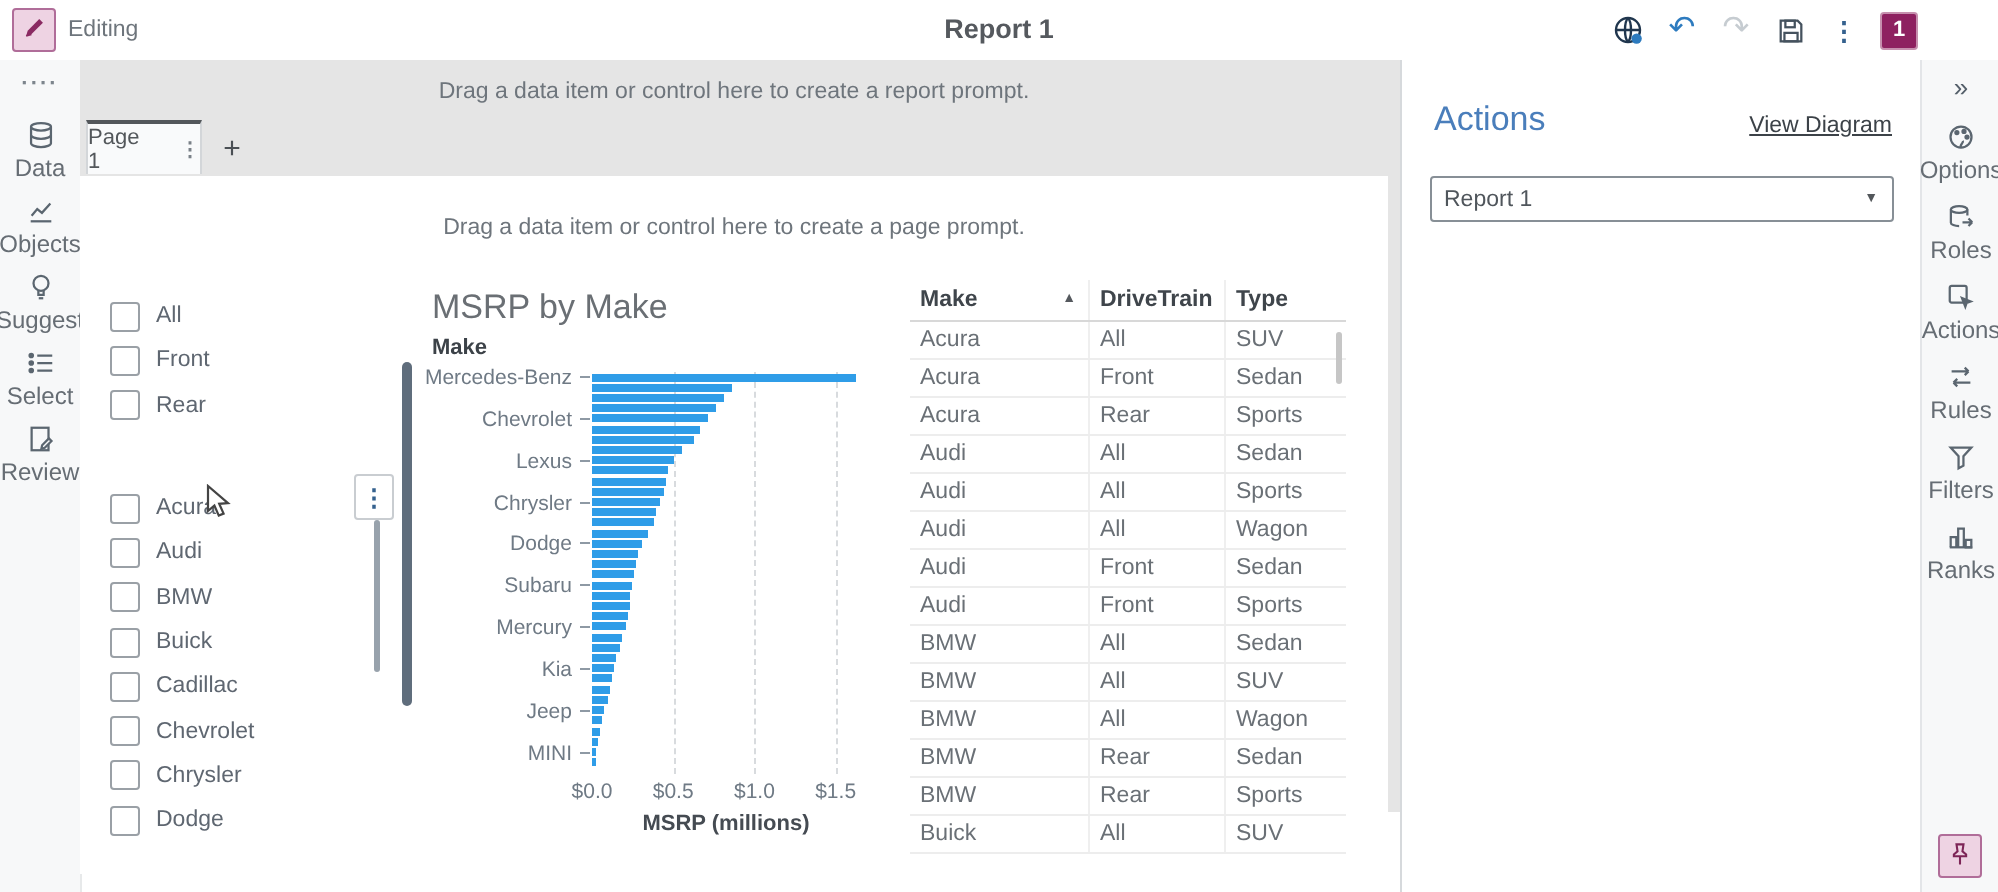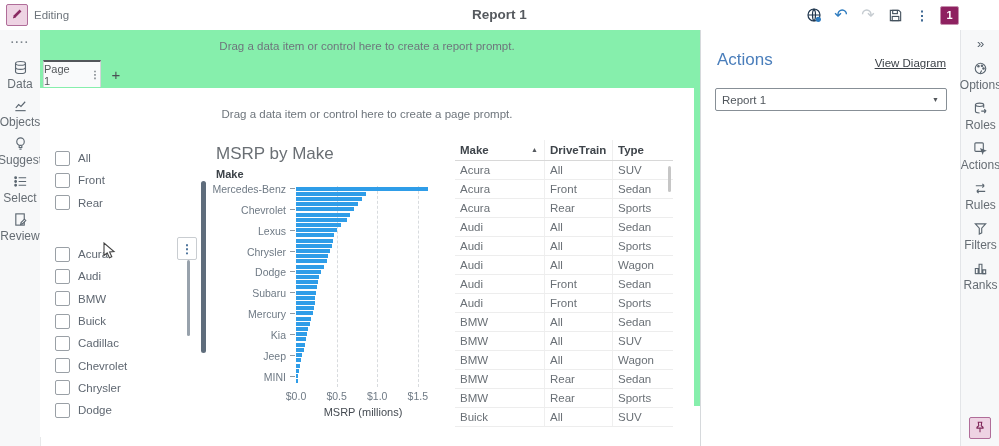--- a/index.html
+++ b/index.html
@@ -24,21 +24,21 @@
   .rail-item .lbl{font-size:12px;color:#666d74;}
   .rail-item svg{display:block;}
   #rail-dots{position:absolute;left:0;top:6px;width:40px;text-align:center;color:#7d858d;font-size:11px;letter-spacing:1px;font-weight:bold;cursor:pointer;}
   #left-items{position:absolute;left:0;top:26px;width:40px;display:flex;flex-direction:column;}
   #rail-chevrons{position:absolute;left:0;top:6px;width:39px;text-align:center;color:#55606b;font-size:13px;cursor:pointer;}
   #right-items{position:absolute;left:0;top:26px;width:39px;display:flex;flex-direction:column;}
   #right-items .rail-item{height:40px;}
   #pin-btn{position:absolute;left:8px;top:387px;width:22px;height:22px;background:var(--pinkbg,#eed3e3);border:1px solid var(--pinkbd,#b06d99);border-radius:2px;padding:0;display:flex;align-items:center;justify-content:center;cursor:pointer;}
 
   
-  #canvas{position:absolute;left:40px;top:30px;width:660px;height:376px;background:#86efac;}
+  #canvas{position:absolute;left:40px;top:30px;width:660px;height:376px;background:#e5e5e5;}
   #report-prompt{position:absolute;left:0;top:0;width:654px;height:30px;line-height:32px;text-align:center;font-size:11.5px;color:#6e757c;}
   #tabbar{position:absolute;left:0;top:30px;width:660px;height:28px;}
   #page-tab{position:absolute;left:3px;top:0;height:25px;width:56px;background:#f9fafb;border:1px solid #d3d6d9;border-top:2px solid #53575b;border-bottom:none;display:flex;align-items:center;justify-content:center;gap:12px;font-size:11px;color:#53575b;cursor:pointer;}
   #page-tab .tabdots{color:#7a8188;font-size:10px;font-weight:bold;}
   #add-tab{position:absolute;left:66px;top:4px;width:20px;height:20px;background:none;border:none;font-size:15px;color:#4a4f54;cursor:pointer;padding:0;}
   #page{position:absolute;left:0;top:58px;width:654px;height:349px;background:#fff;}
   #page-prompt{position:absolute;left:0;top:20px;width:654px;text-align:center;font-size:11.5px;color:#6e757c;}
 
   .cklist{position:absolute;left:15px;display:flex;flex-direction:column;}
   .ckrow{height:22.3px;display:flex;align-items:center;gap:8px;cursor:pointer;}
@@ -57,21 +57,21 @@
   #chart-ylabel{position:absolute;left:6px;top:24px;font-size:11px;font-weight:bold;color:#3c4248;}
   #plot{position:absolute;left:0;top:42px;width:222px;height:200px;}
   #grid{position:absolute;left:86px;top:0;width:134px;height:201px;}
   .gridline{position:absolute;top:0;bottom:0;width:0;border-left:1px dashed #d8dbde;}
   #bars{position:absolute;left:86px;top:0;width:134px;height:198px;display:flex;flex-direction:column;}
   .barrow{position:relative;}
   .bar{position:absolute;left:0;top:0.6px;height:4px;background:var(--accent,#2f9de8);}
   .catlbl{position:absolute;left:0;width:76px;text-align:right;font-size:10.5px;color:#6f7a85;line-height:10px;white-space:nowrap;}
   .cattick{position:absolute;left:80px;width:5px;height:1px;background:#8e99a4;}
   .xtick{position:absolute;top:246px;width:34px;text-align:center;font-size:10.5px;color:#6f7a85;}
-  #chart-xlabel{position:absolute;left:86px;top:262px;width:134px;text-align:center;font-size:11px;font-weight:normal;color:#454b52;}
+  #chart-xlabel{position:absolute;left:86px;top:262px;width:134px;text-align:center;font-size:11px;font-weight:bold;color:#454b52;}
 
   
   #table{position:absolute;left:415px;top:52px;width:218px;}
   .trow{display:flex;height:18px;line-height:18px;border-bottom:1px solid #ededed;}
   .thead{height:20px;line-height:20px;border-bottom:1px solid #d8d8d8;font-weight:bold;}
   .tcell{padding-left:5px;font-size:11.5px;color:#6a7076;overflow:hidden;white-space:nowrap;box-sizing:border-box;}
   .thead .tcell{color:#3f454b;display:flex;align-items:center;}
   .c0{width:90px;border-right:1px solid #efefef;}
   .c1{width:68px;border-right:1px solid #efefef;}
   .c2{width:60px;border-right:none;}

